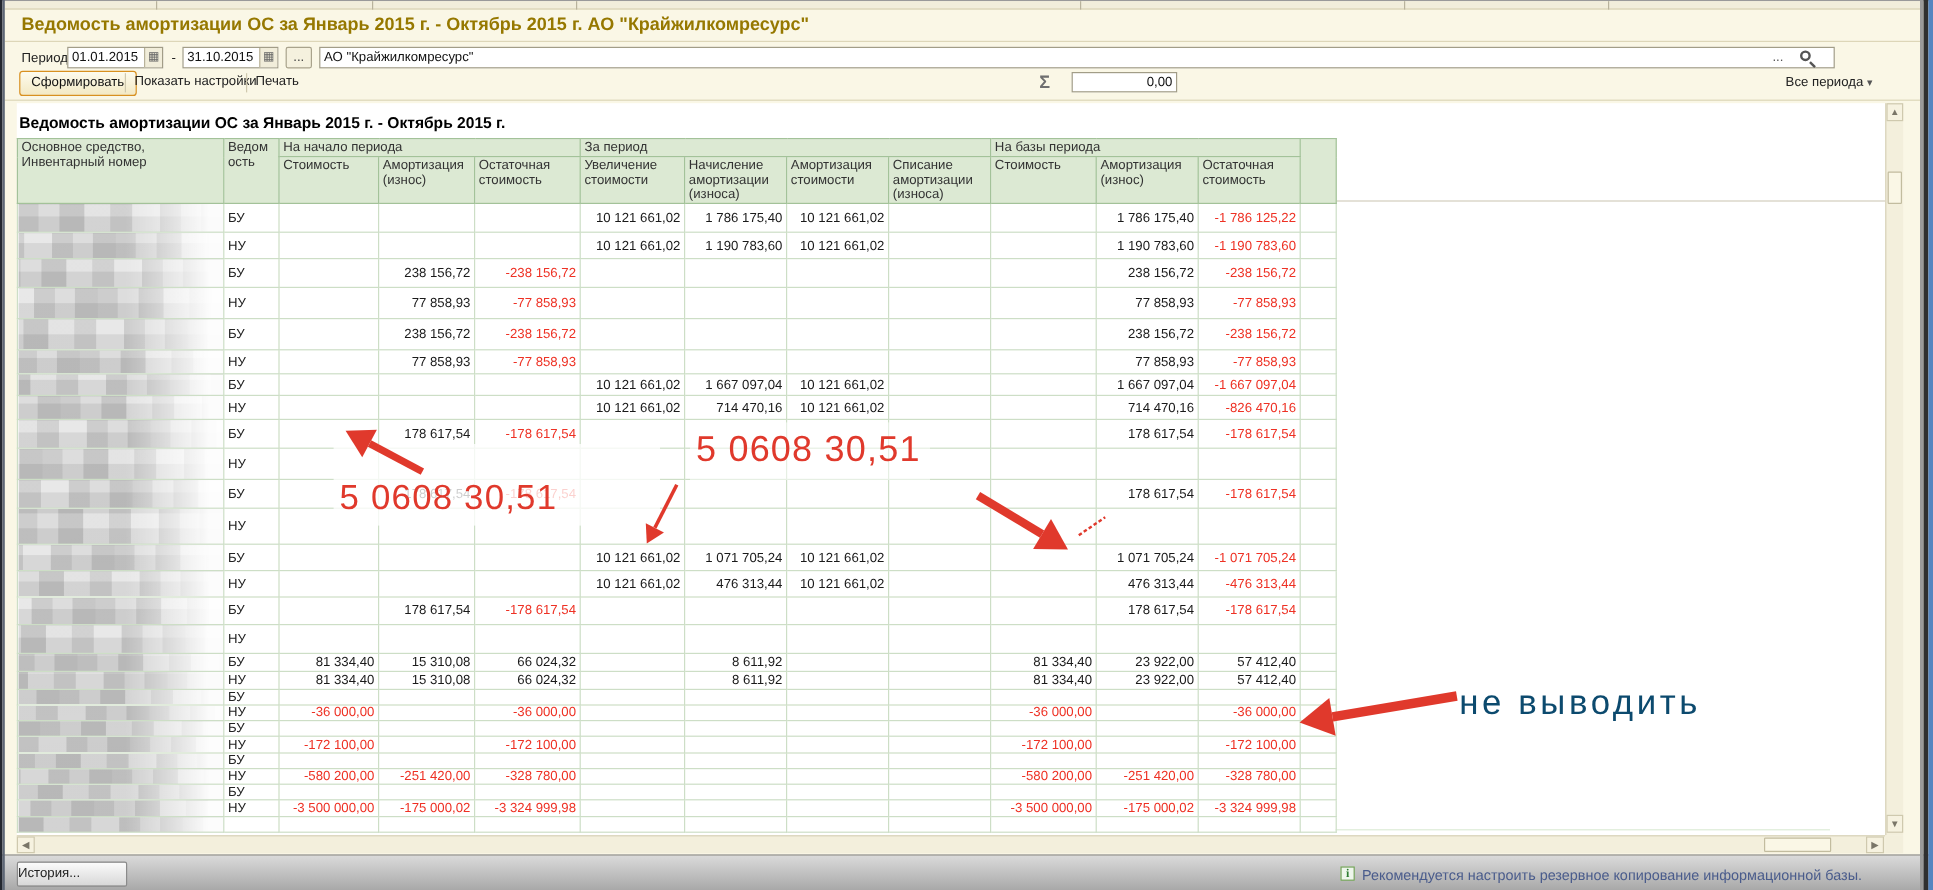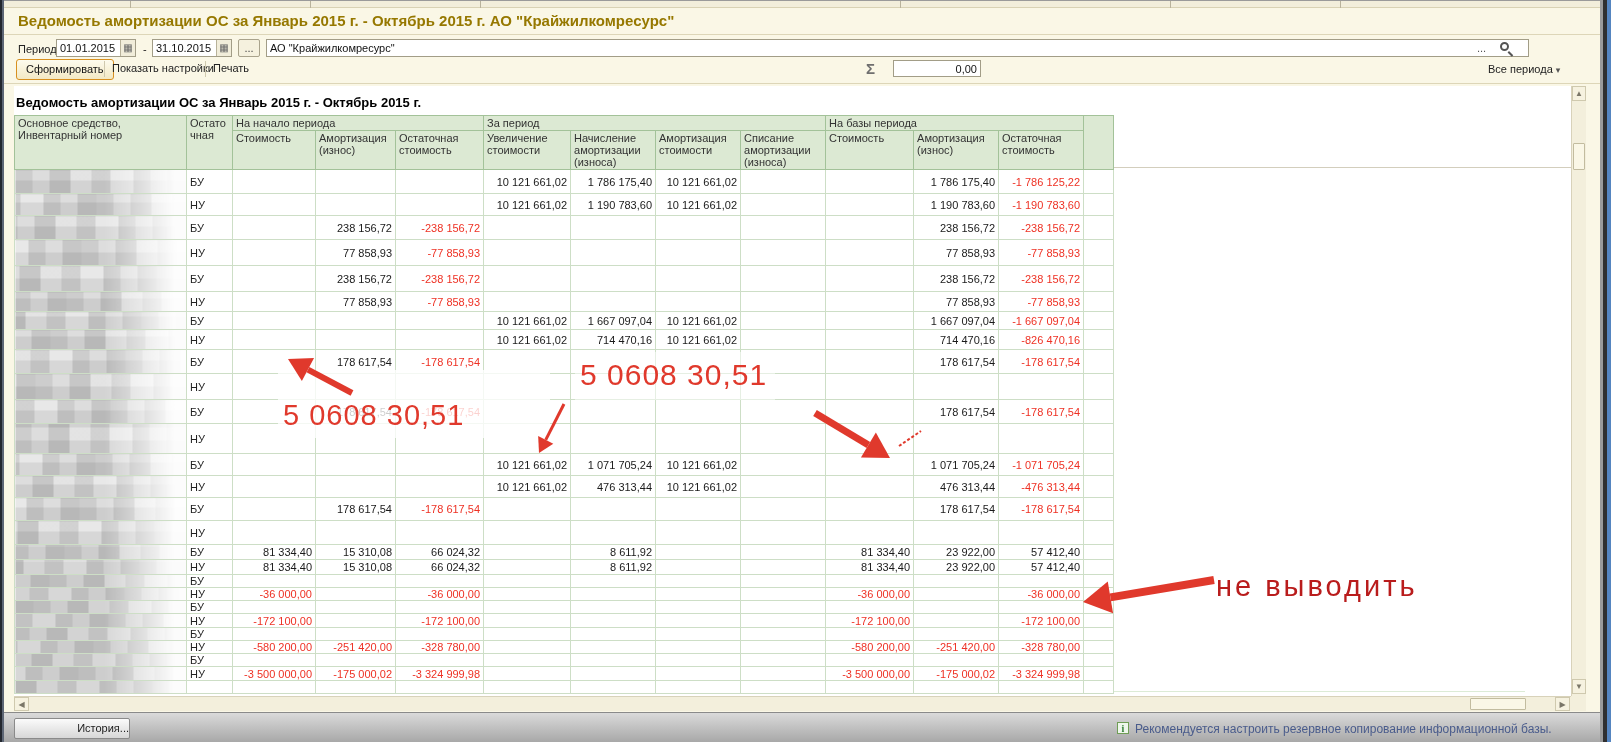--- a/index.html
+++ b/index.html
@@ -56,22 +56,22 @@
   
   .vsb{position:absolute;left:1571px;top:86px;width:15px;height:610px;background:#F3EFDC;border-left:1px solid #d8d2ba;}
   .hsb{position:absolute;left:14px;top:696px;width:1557px;height:15px;background:#F3EFDC;border-top:1px solid #d8d2ba;}
   .sb-btn{position:absolute;background:#F6F2E0;border:1px solid #cfc9ae;color:#7a7668;font-size:8px;
           text-align:center;cursor:pointer;}
   .sb-thumb{position:absolute;background:#FAF7E6;border:1px solid #c2bc9f;border-radius:1px;cursor:pointer;}
   .corner{position:absolute;left:1571px;top:696px;width:15px;height:15px;background:#F3EFDC;}
   
   .statusbar{position:absolute;left:0;top:712px;width:1611px;height:30px;background:linear-gradient(#dadada,#a8a8a8);
              border-top:1px solid #8a8a8a;}
-  .hist-btn{position:absolute;left:14px;top:5px;width:116px;height:21px;background:linear-gradient(#fbfbfb,#d7d7d7);
-            border:1px solid #8a8a8a;border-radius:2px;font-size:11px;text-align:right;line-height:19px;color:#222;cursor:pointer;}
+  .hist-btn{position:absolute;left:14px;top:5px;width:92px;height:21px;background:linear-gradient(#fbfbfb,#d7d7d7);
+            border:1px solid #8a8a8a;border-radius:2px;font-size:11px;text-align:left;line-height:19px;color:#222;cursor:pointer;}
   .info-ic{position:absolute;left:1117px;top:9px;width:12px;height:12px;background:#eef6ec;border:1px solid #6f9d55;
            color:#2e7d32;font-size:10px;font-weight:bold;text-align:center;line-height:11px;font-family:"Liberation Serif",serif;}
   .info-txt{position:absolute;left:1135px;top:9px;font-size:12px;color:#4a5c8c;}
   
   .mag{position:absolute;width:9px;height:9px;border:2px solid #555;border-radius:50%;}
   .mag::after{content:"";position:absolute;left:7px;top:7px;width:6px;height:2px;background:#555;transform:rotate(45deg);transform-origin:0 0;}
   
   .annlayer{position:absolute;left:0;top:0;width:1611px;height:742px;z-index:5;pointer-events:none;}
   .patch{position:absolute;background:rgba(255,255,255,0.78);}
   .ann-text{position:absolute;color:#e0392c;white-space:nowrap;font-family:"Liberation Sans",sans-serif;}
@@ -135,21 +135,21 @@
         <col style="width:85px">
           <col style="width:88px">
           <col style="width:85px">
           <col style="width:85px">
           <col style="width:30px">
       </colgroup>
       <thead>
         <tr style="height:14px">
           <th rowspan="2">Основное средство,
 Инвентарный номер</th>
-          <th rowspan="2" class="brk">Остаточная</th>
+          <th rowspan="2" class="brk">Ведомость</th>
           <th colspan="3">На начало периода</th>
           <th colspan="4">За период</th>
           <th colspan="3">На базы периода</th>
           <th rowspan="2"></th>
         </tr>
         <tr style="height:39px">
           <th>Стоимость</th>
           <th>Амортизация (износ)</th>
           <th>Остаточная стоимость</th>
           <th>Увеличение стоимости</th>
@@ -602,21 +602,21 @@
         <line x1="564" y1="404" x2="545.7261610569806" y2="439.8167243283182" stroke="#e0392c" stroke-width="3"></line>
         <polygon points="539,453 553.2976369495005,443.6797222326651 538.1546851644606,435.95372642397126" fill="#e0392c"></polygon>
         <line x1="815" y1="413" x2="868.3911782720439" y2="445.0347069632263" stroke="#e0392c" stroke-width="7"></line>
         <polygon points="890,458 875.8513667257431,432.60105954039443 860.9309898183448,457.4683543860582" fill="#e0392c"></polygon>
         <line x1="1214" y1="580" x2="1110.4160737839782" y2="597.3957738683396" stroke="#e0392c" stroke-width="8"></line>
         <polygon points="1083,602 1113.0659881043582,613.1748091396939 1107.7661594635981,581.6167385969852" fill="#e0392c"></polygon>
         <line x1="899" y1="446" x2="921" y2="431" stroke="#e0392c" stroke-width="2" stroke-dasharray="3 2"></line>
       </svg>
   <div class="ann-text" style="left: 283px; top: 399px; font-size: 29px; letter-spacing: 1px; color: rgb(224, 57, 44);">5 0608 30,51</div>
       <div class="ann-text" style="left: 580px; top: 358px; font-size: 30px; letter-spacing: 1px; color: rgb(224, 57, 44);">5 0608 30,51</div>
-      <div class="ann-text" style="left: 1216px; top: 570px; font-size: 29px; letter-spacing: 3px; color: #b91c1c;">не выводить</div>
+      <div class="ann-text" style="left: 1216px; top: 570px; font-size: 29px; letter-spacing: 3px; color: #0c4a6e;">не выводить</div>
     </div>
 
   <div class="edge l1"></div>
   <div class="edge l2"></div>
   <div class="edge r1"></div>
   <div class="edge r2"></div>
   <div class="edge r3"></div>
 </div>
 
 </body></html>

